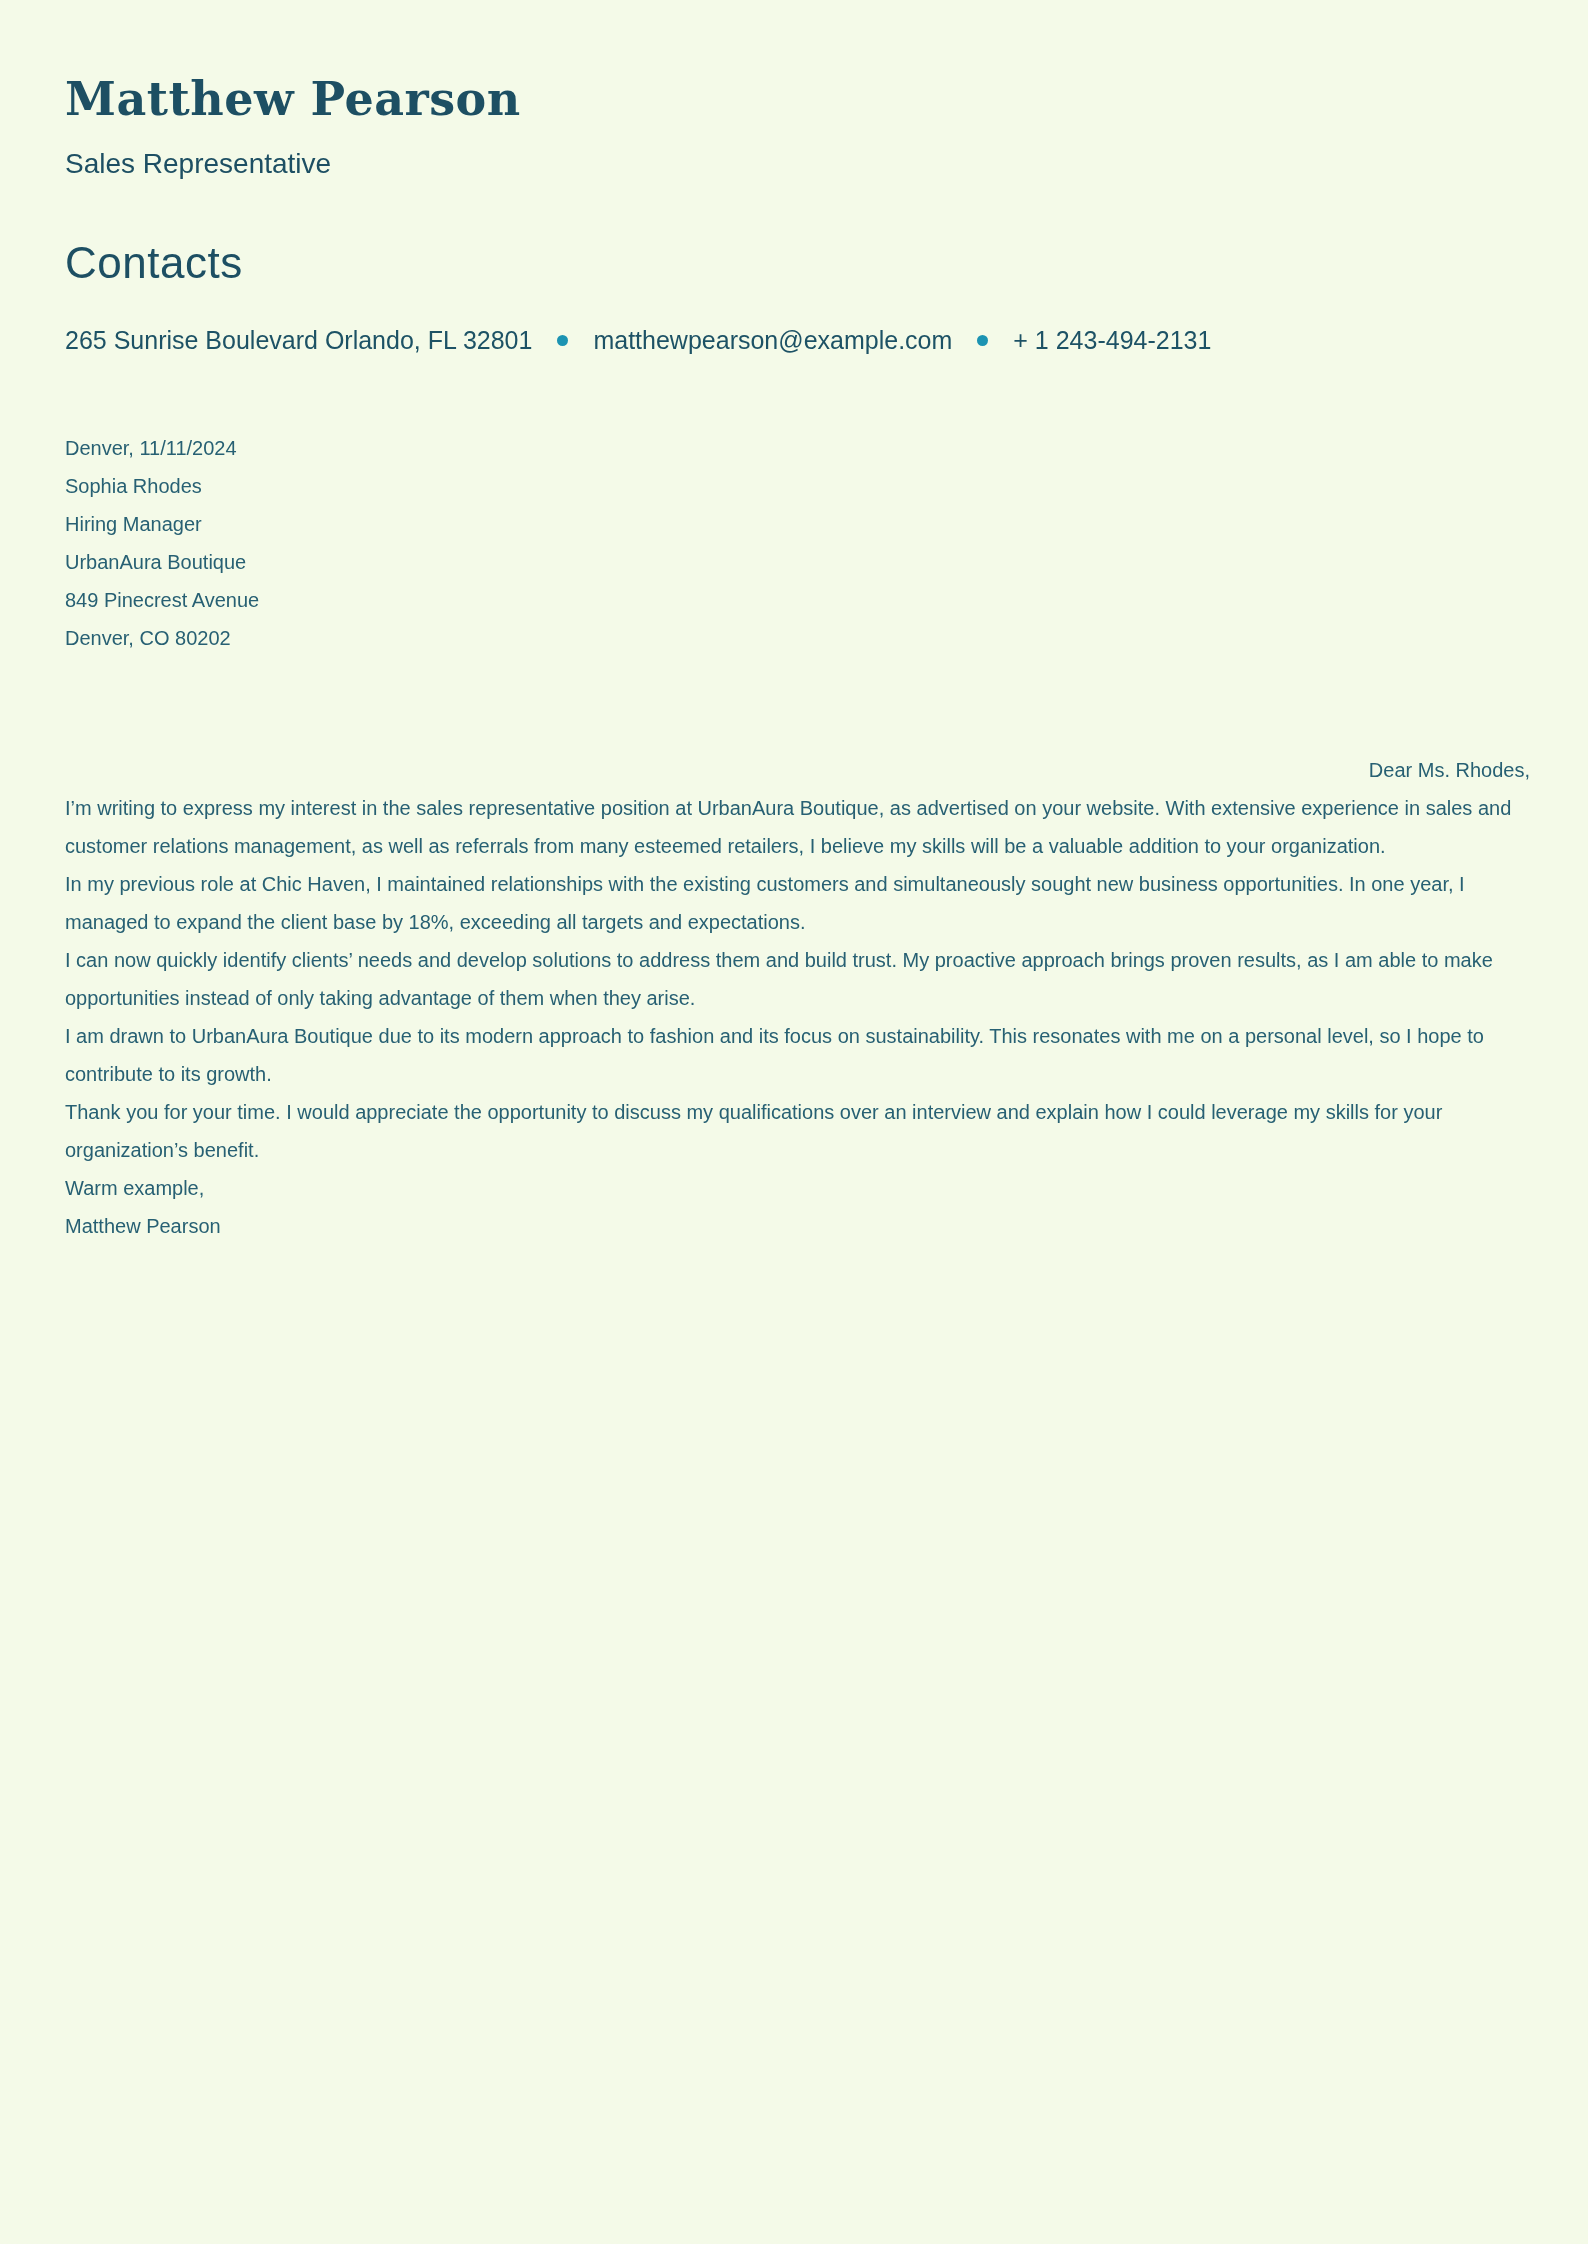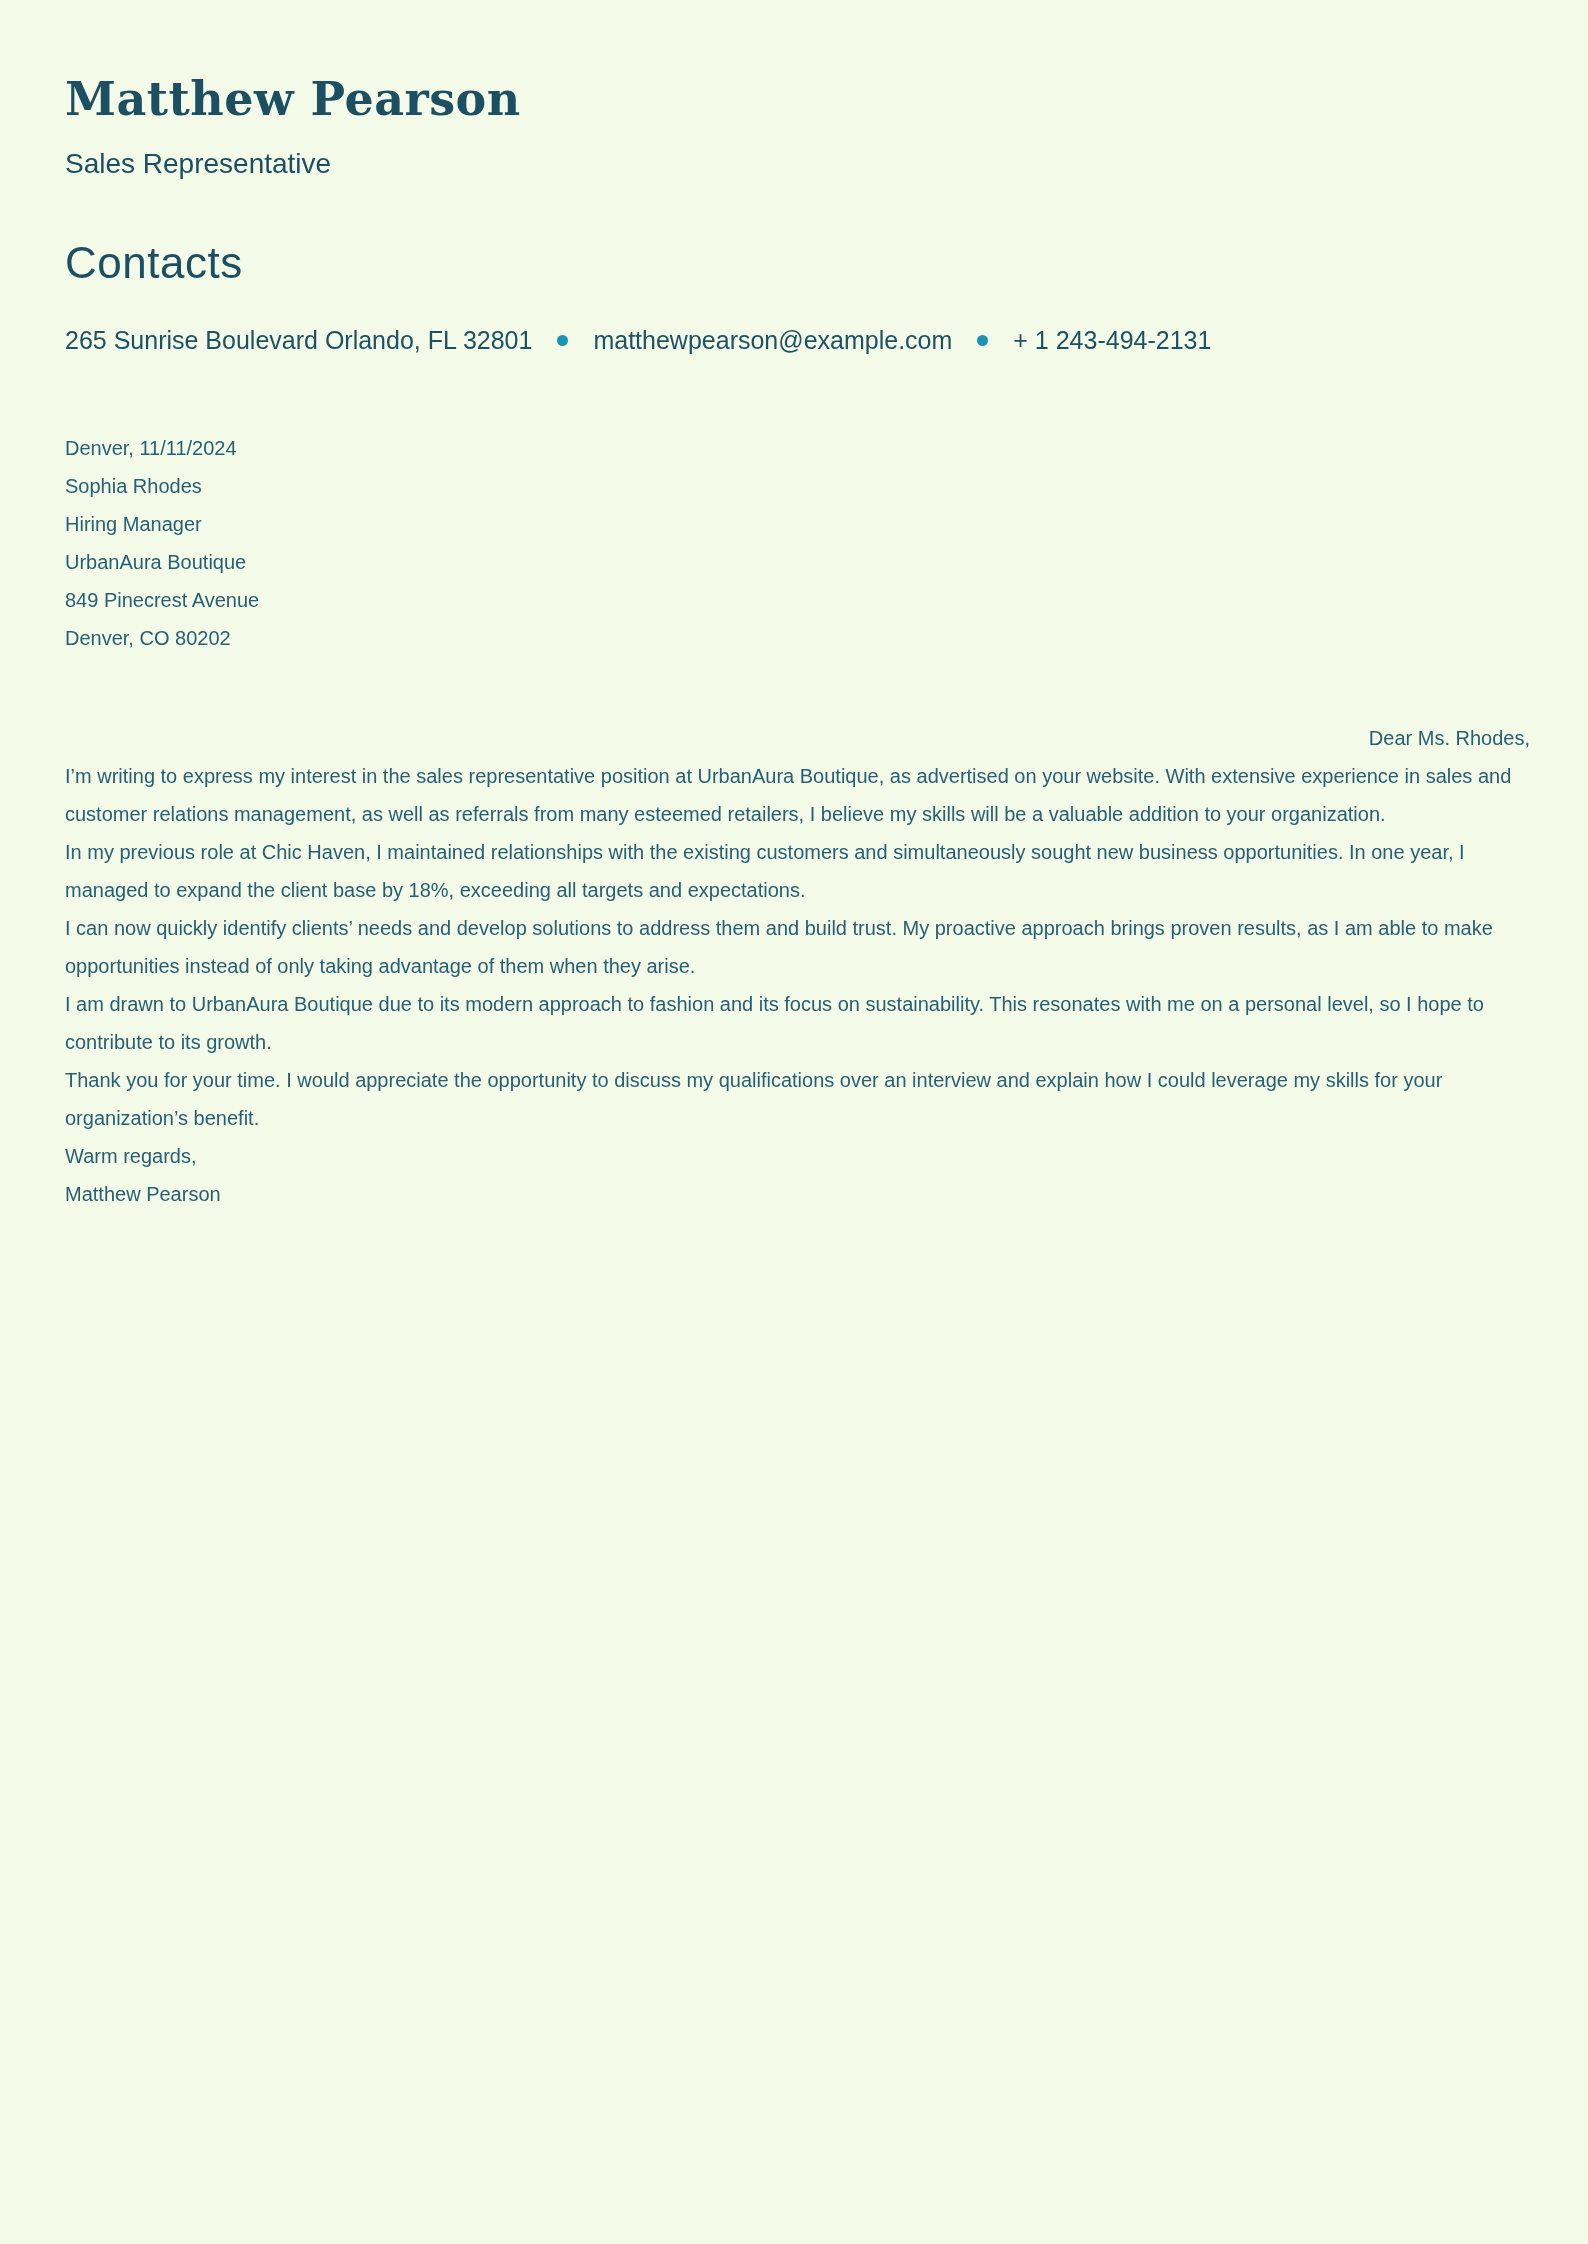--- a/index.html
+++ b/index.html
@@ -63,21 +63,21 @@
   }
   .letter{
     margin-top:74px;
     font-size:20px;
     line-height:38px;
     color:var(--body);
     max-width:1468px;
   }
   .letter p{margin:0;}
   .date-line{margin-bottom:78px;}
-  .addr-block{margin-bottom:62px;}
+  .addr-block{margin-bottom:94px;}
   .addr-line{margin-bottom:17px;}
   .salutation{margin-bottom:72px;text-align:right;}
   .body-par{margin-bottom:76px;}
   .closing-line{margin-bottom:17px;}
 </style>
 </head>
 <body>
 
 <div class="page">
 
@@ -107,18 +107,18 @@
     </div>
 
     <p class="salutation">Dear Ms. Rhodes,</p>
 
     <p class="body-par">I’m writing to express my interest in the sales representative position at UrbanAura Boutique, as advertised on your website. With extensive experience in sales and customer relations management, as well as referrals from many esteemed retailers, I believe my skills will be a valuable addition to your organization.</p>
     <p class="body-par">In my previous role at Chic Haven, I maintained relationships with the existing customers and simultaneously sought new business opportunities. In one year, I managed to expand the client base by 18%, exceeding all targets and expectations.</p>
     <p class="body-par">I can now quickly identify clients’ needs and develop solutions to address them and build trust. My proactive approach brings proven results, as I am able to make opportunities instead of only taking advantage of them when they arise.</p>
     <p class="body-par">I am drawn to UrbanAura Boutique due to its modern approach to fashion and its focus on sustainability. This resonates with me on a personal level, so I hope to contribute to its growth.</p>
     <p class="body-par">Thank you for your time. I would appreciate the opportunity to discuss my qualifications over an interview and explain how I could leverage my skills for your organization’s benefit.</p>
 
-    <p class="closing-line">Warm regards,</p>
+    <p class="closing-line">Warm example,</p>
     <p>Matthew Pearson</p>
 
   </div>
 
 </div>
 
 </body></html>

